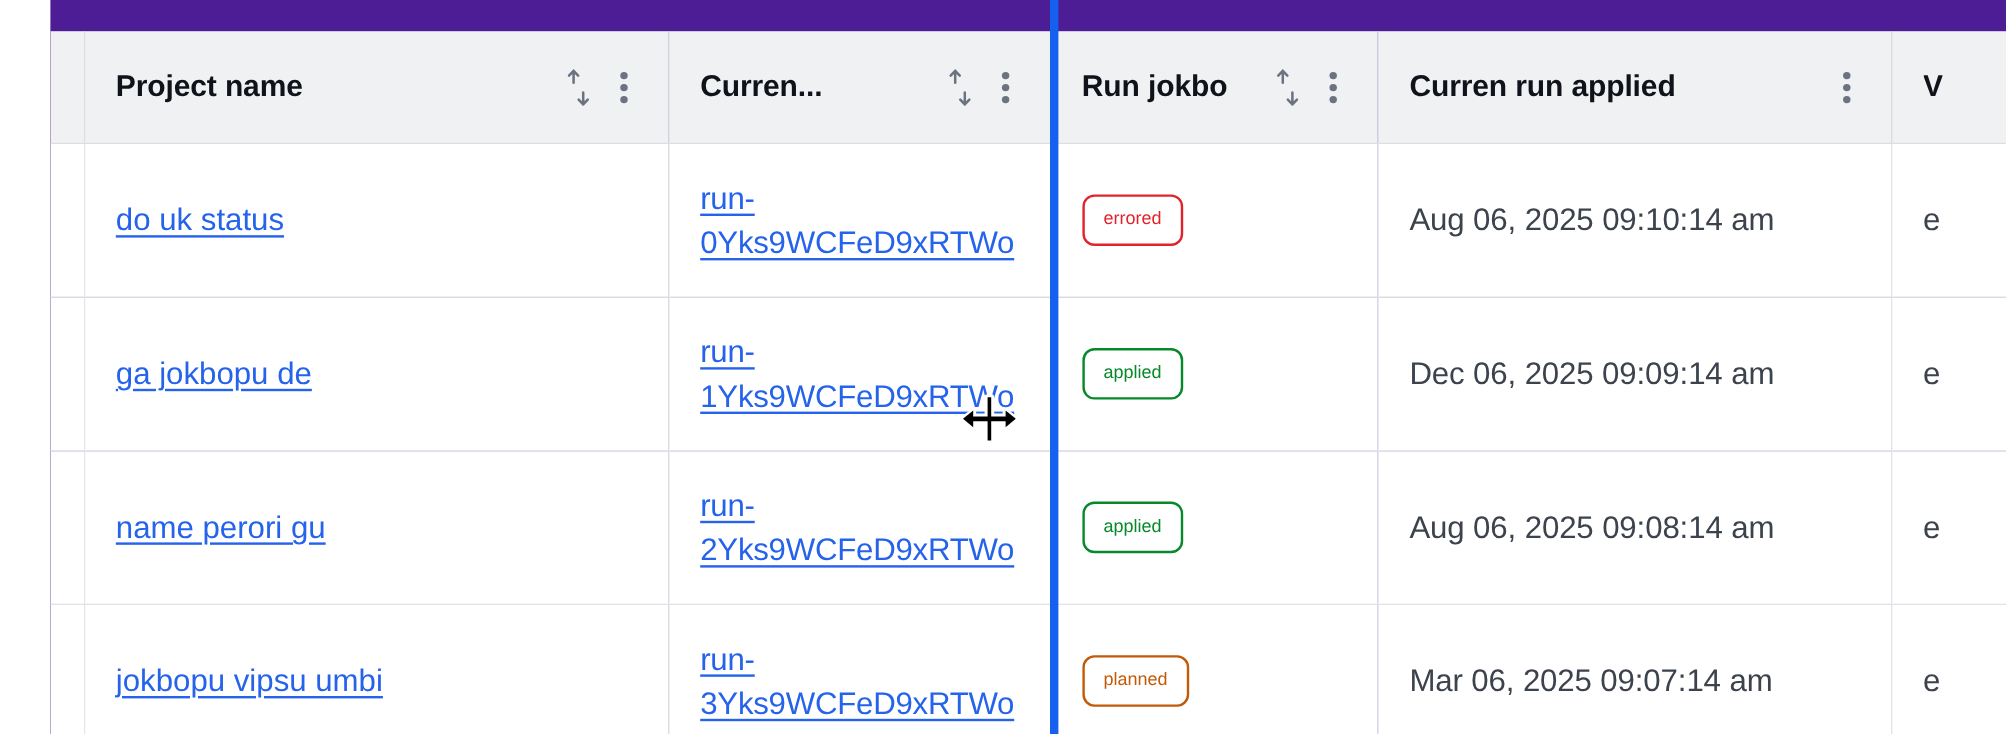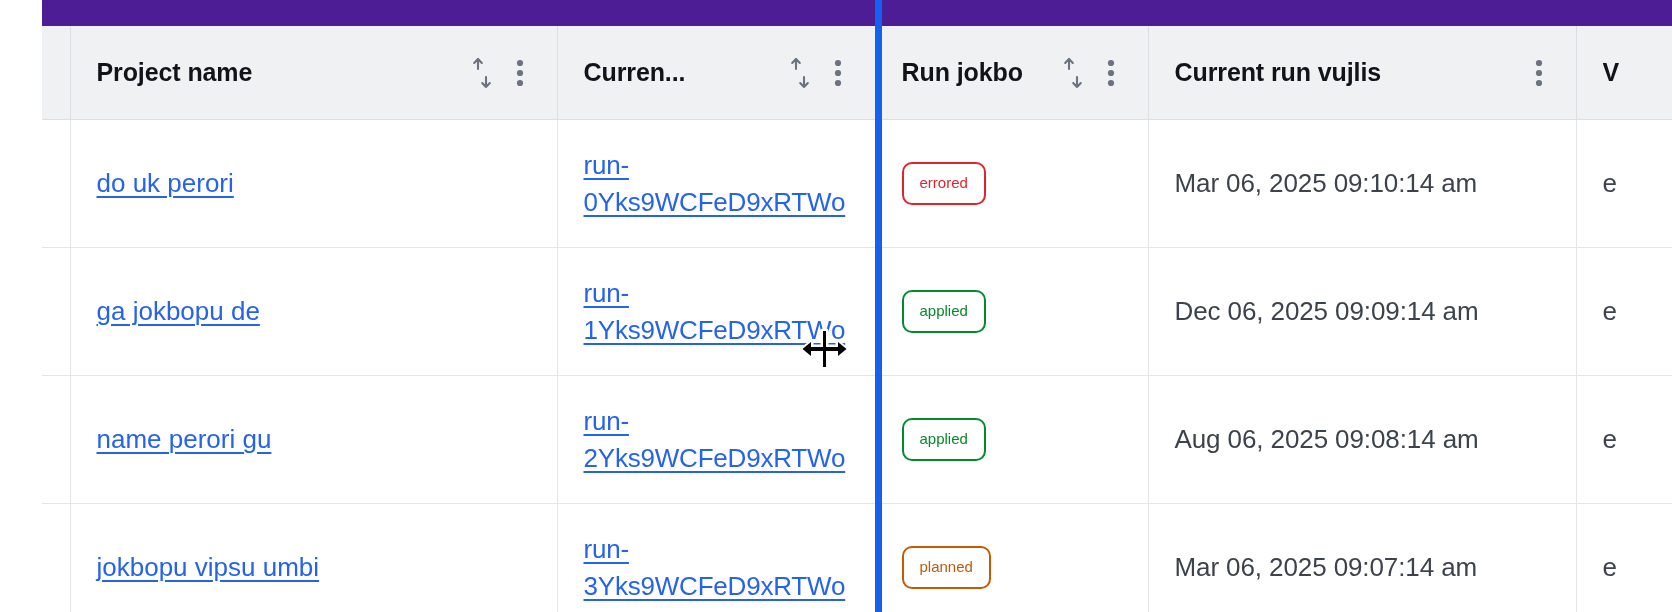--- a/index.html
+++ b/index.html
@@ -227,21 +227,21 @@
                 <circle cx="4" cy="5" r="3.1" fill="#6b7280"></circle>
                 <circle cx="4" cy="15" r="3.1" fill="#6b7280"></circle>
                 <circle cx="4" cy="25" r="3.1" fill="#6b7280"></circle>
               </svg>
             </span>
           </div>
         </th>
 
         <th>
           <div class="th-inner">
-            <span class="th-label">Current run vujlis</span>
+            <span class="th-label">Curren run applied</span>
             <span class="th-spacer"></span>
             <span class="icon-btn kebab">
               <svg class="kebab-icon" width="8" height="30" viewBox="0 0 8 30" xmlns="http://www.w3.org/2000/svg">
                 <circle cx="4" cy="5" r="3.1" fill="#6b7280"></circle>
                 <circle cx="4" cy="15" r="3.1" fill="#6b7280"></circle>
                 <circle cx="4" cy="25" r="3.1" fill="#6b7280"></circle>
               </svg>
             </span>
           </div>
         </th>
@@ -254,36 +254,36 @@
 
       </tr>
     </thead>
 
     <tbody>
 
       <tr>
         <td class="pad-cell"></td>
         <td>
           <div class="cell-inner">
-            <a class="link">do uk perori</a>
+            <a class="link">do uk status</a>
           </div>
         </td>
         <td>
           <div class="cell-inner">
             <a class="link run">run-0Yks9WCFeD9xRTWo</a>
           </div>
         </td>
         <td>
           <div class="cell-inner">
             <span class="badge" style="color:#e1242b">errored</span>
           </div>
         </td>
         <td>
           <div class="cell-inner">
-            <span class="plain">Mar 06, 2025 09:10:14 am</span>
+            <span class="plain">Aug 06, 2025 09:10:14 am</span>
           </div>
         </td>
         <td>
           <div class="cell-inner">
             <span class="plain clipped">e</span>
           </div>
         </td>
       </tr>
 
       <tr>

